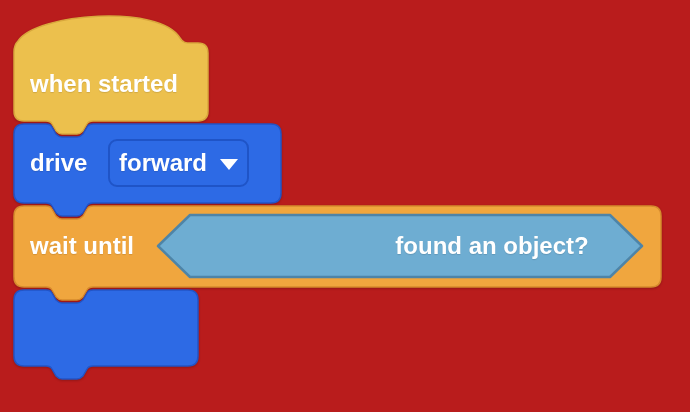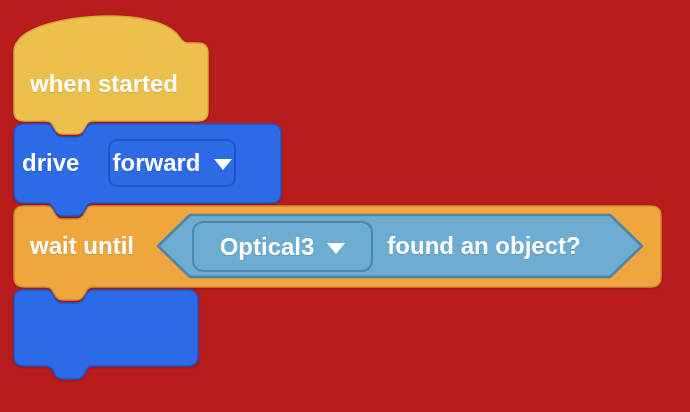--- a/index.html
+++ b/index.html
@@ -15,36 +15,36 @@
     text-shadow:0 1px 1px rgba(0,0,0,0.12);
     pointer-events:none;
   }
   .dropdown{
     position:absolute;display:flex;align-items:center;justify-content:center;gap:13px;
     border-radius:9px;box-sizing:border-box;cursor:pointer;
     color:#ffffff;font-size:24px;font-weight:700;white-space:nowrap;
     text-shadow:0 1px 1px rgba(0,0,0,0.12);
   }
   .dropdown.direction{
-    left:108px;top:139px;width:128px;height:48px;
+    left:108px;top:139px;width:141px;height:48px;
     border:2px solid #1f54c7;
   }
   .dropdown.sensor{
     left:192px;top:221px;width:181px;height:51px;
     border:2px solid #5089ac;border-radius:11px;
   }
   .arrow-down{
     width:0;height:0;margin-top:3px;
     border-left:9px solid transparent;border-right:9px solid transparent;
     border-top:11px solid #ffffff;
   }
   .lbl-when-started{left:30px;top:69px;}
-  .lbl-drive{left:22px;top:148px;}
+  .lbl-drive{left:30px;top:148px;}
   .lbl-wait-until{left:30px;top:231px;text-align:right;}
-  .lbl-condition{left:366px;top:231px;width:236px;text-align:center;}
+  .lbl-condition{left:374px;top:231px;width:236px;text-align:center;}
   .lbl-stop-driving{left:30px;top:315px;}
 </style>
 </head>
 <body>
 
 <div class="canvas">
 
   <svg class="blocks" width="690" height="412" viewBox="0 0 690 412">
 
     <path class="block-shape" stroke-width="1.5" stroke-linejoin="round" d="M14,111 L14,52 C14,47 15,44 18,41 C36,13 160,4 180,38 C183,43 186,43 191,43 L198,43 Q208,43 208,53 L208,111 Q208,121 198,121 L93,121 C90,121 88,122 87,124 L83,131 C81,133 79,134 77,134 L62,134 C60,134 58,133 56,131 L52,124 C51,122 49,121 46,121 L24,121 Q14,121 14,111 Z" fill="#ECC04D" stroke="#D9A73C"></path>
@@ -62,21 +62,17 @@
 
   <div class="blk-label lbl-drive">drive</div>
 
   <div class="dropdown direction">
     <span>forward</span>
     <span class="arrow-down"></span>
   </div>
 
   <div class="blk-label lbl-wait-until">wait until</div>
 
-  <div class="dropdown sensor">
-    <span>Optical3</span>
-    <span class="arrow-down"></span>
-  </div>
 
   <div class="blk-label lbl-condition">found an object?</div>
 
 
 </div>
 
 </body></html>

